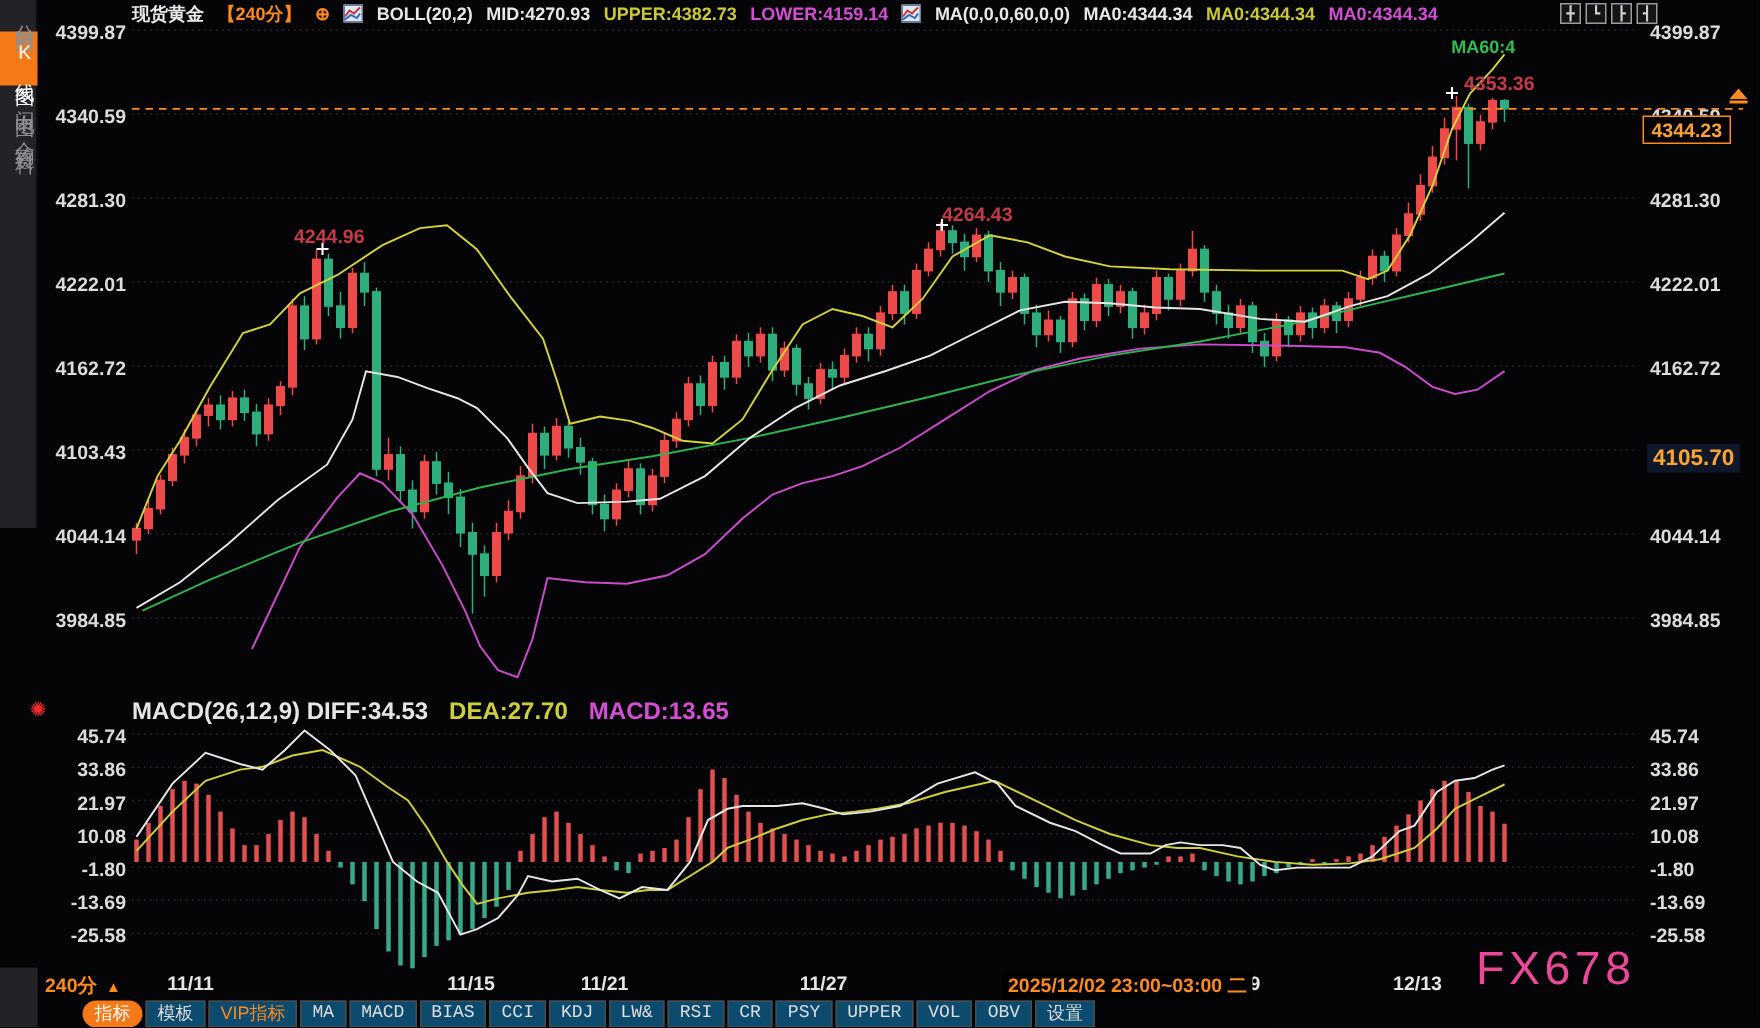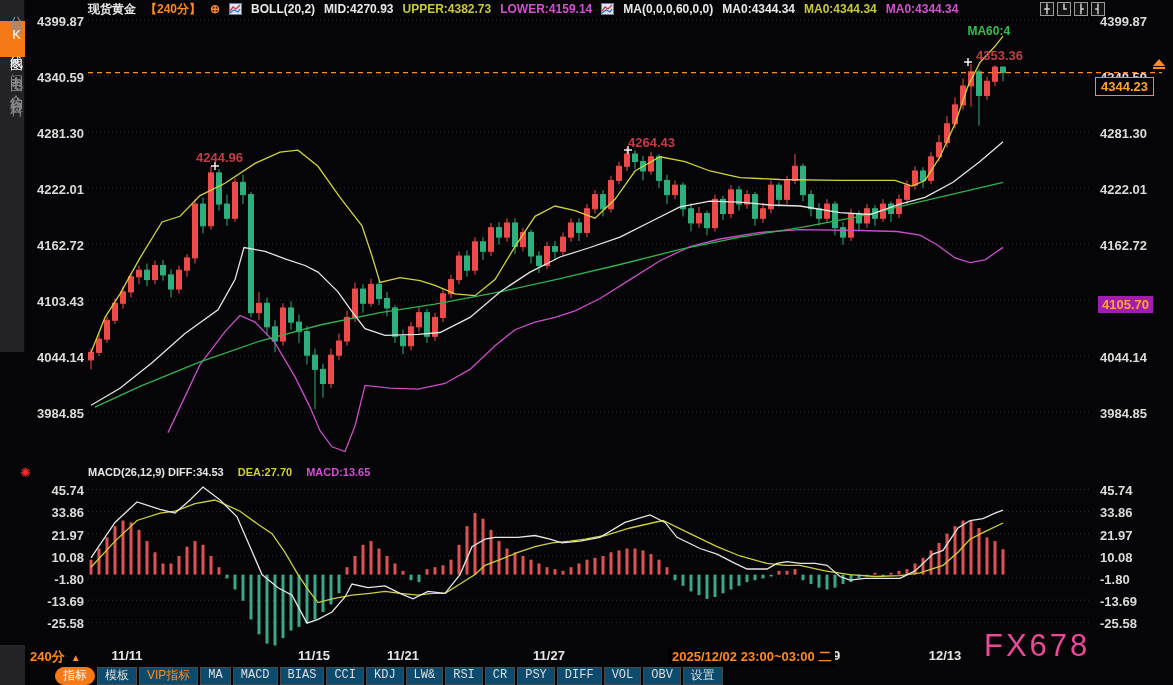--- a/index.html
+++ b/index.html
@@ -25,29 +25,29 @@
   
   .ylab{position:absolute;height:16px;line-height:16px;font-size:13px;font-weight:700;color:#dcdcdc;}
   .ylab.left{left:30px;width:54px;text-align:right;}
   .ylab.right{left:1100px;width:70px;text-align:left;}
   
   #main-svg{position:absolute;left:88px;top:18px;}
   #macd-svg{position:absolute;left:88px;top:485px;}
   
   #price-box{position:absolute;left:1095px;top:77px;border:1px solid #ff8a1e;color:#ffa432;background:#000;
              font-size:13px;font-weight:700;padding:1px 5px;z-index:6;}
-  #marker4105{position:absolute;left:1098px;top:296px;color:#ffa432;background:#a21caf;font-size:13px;
+  #marker4105{position:absolute;left:1098px;top:296px;color:#ffa432;background:#0f172a;font-size:15px;
               font-weight:700;padding:1px 4px;z-index:6;}
   #latest-icon{position:absolute;left:1152px;top:59px;width:14px;cursor:pointer;z-index:6;text-align:center;}
   #latest-icon .tri{width:0;height:0;border-left:6px solid transparent;border-right:6px solid transparent;
                     border-bottom:7px solid #ff8a1e;margin:0 auto;}
   #latest-icon .bar{width:12px;height:2px;background:#ff8a1e;margin:1px auto 0;}
   #sun{position:absolute;left:20px;top:465px;color:#ff2a2a;font-size:13px;z-index:4;}
   
-  #macd-row{position:absolute;left:88px;top:466px;height:16px;display:flex;gap:14px;font-size:11px;
+  #macd-row{position:absolute;left:88px;top:466px;height:16px;display:flex;gap:14px;font-size:16px;
             font-weight:600;white-space:nowrap;}
   
   #xaxis{position:absolute;left:0;top:648px;width:1173px;height:18px;font-size:13px;font-weight:700;}
   #period{position:absolute;left:30px;top:0;color:#ff8a1e;cursor:pointer;}
   #period .arr{margin-left:6px;font-size:10px;}
   .xdate{position:absolute;top:0;transform:translateX(-50%);color:#e6e6e6;z-index:1;}
   #tooltip{position:absolute;left:668px;top:0;background:#000;color:#ff8a1e;font-weight:600;
            padding:0 4px;z-index:3;white-space:nowrap;}
   
   #toolbar{position:absolute;left:55px;top:667px;height:18px;display:flex;gap:2px;}
@@ -571,20 +571,20 @@
       <div class="tbtn accent">VIP指标</div>
       <div class="tbtn mono">MA</div>
       <div class="tbtn mono">MACD</div>
       <div class="tbtn mono">BIAS</div>
       <div class="tbtn mono">CCI</div>
       <div class="tbtn mono">KDJ</div>
       <div class="tbtn mono">LW&amp;</div>
       <div class="tbtn mono">RSI</div>
       <div class="tbtn mono">CR</div>
       <div class="tbtn mono">PSY</div>
-      <div class="tbtn mono">DIFF</div>
+      <div class="tbtn mono">UPPER</div>
       <div class="tbtn mono">VOL</div>
       <div class="tbtn mono">OBV</div>
       <div class="tbtn">设置</div>
     </div>
   <div id="watermark">FX678</div>
 
 </div>
 
 </body></html>

